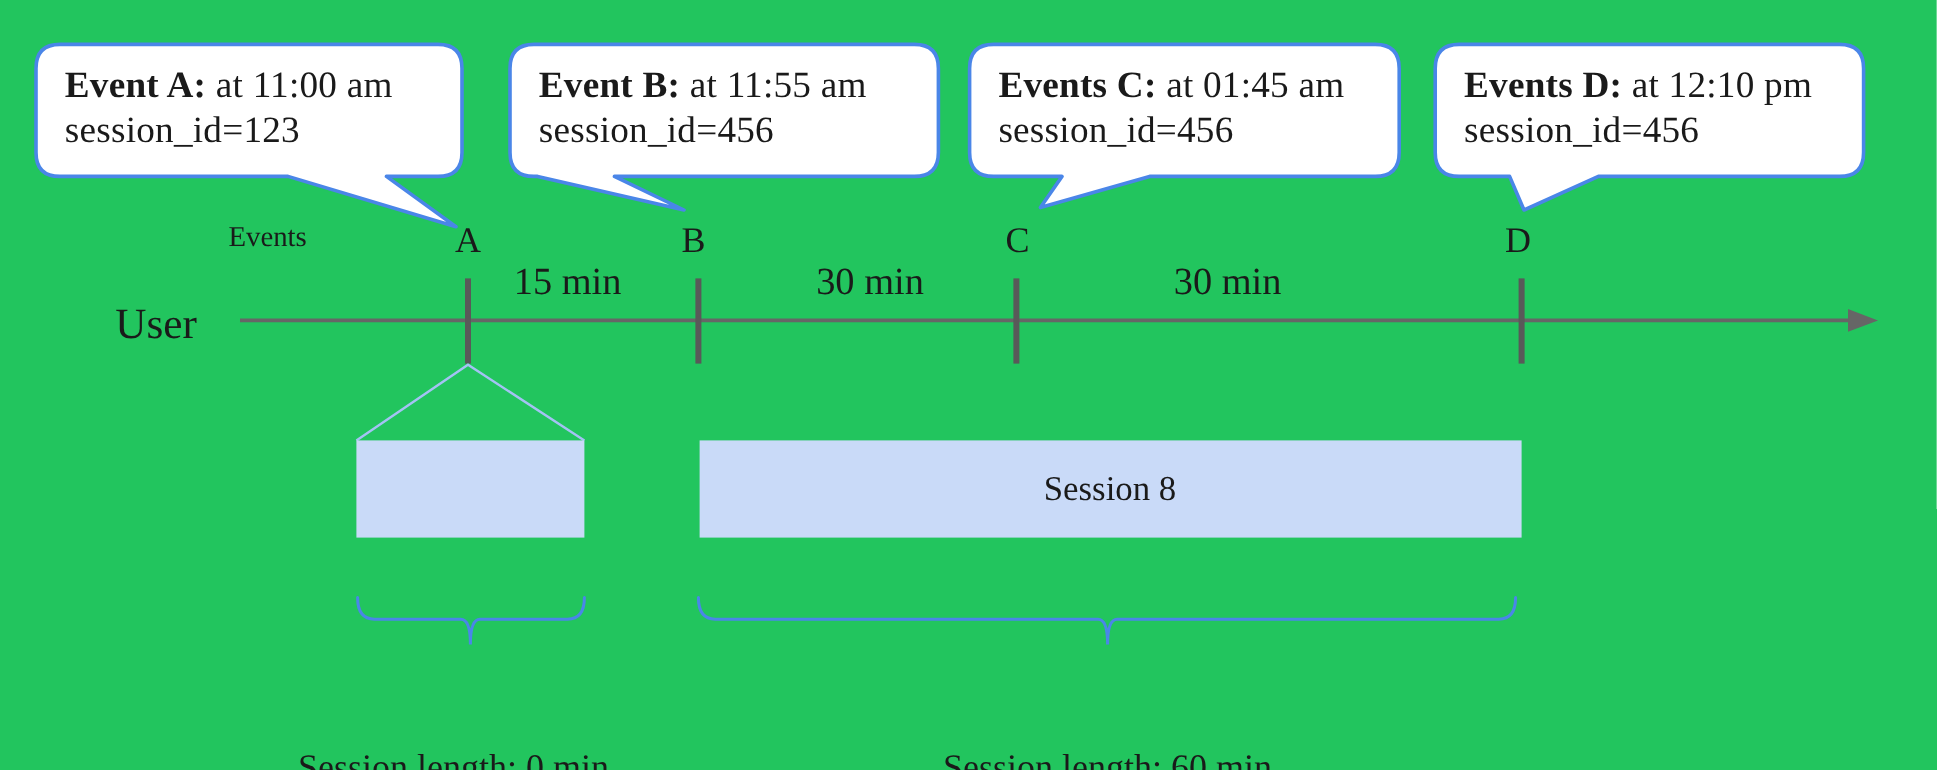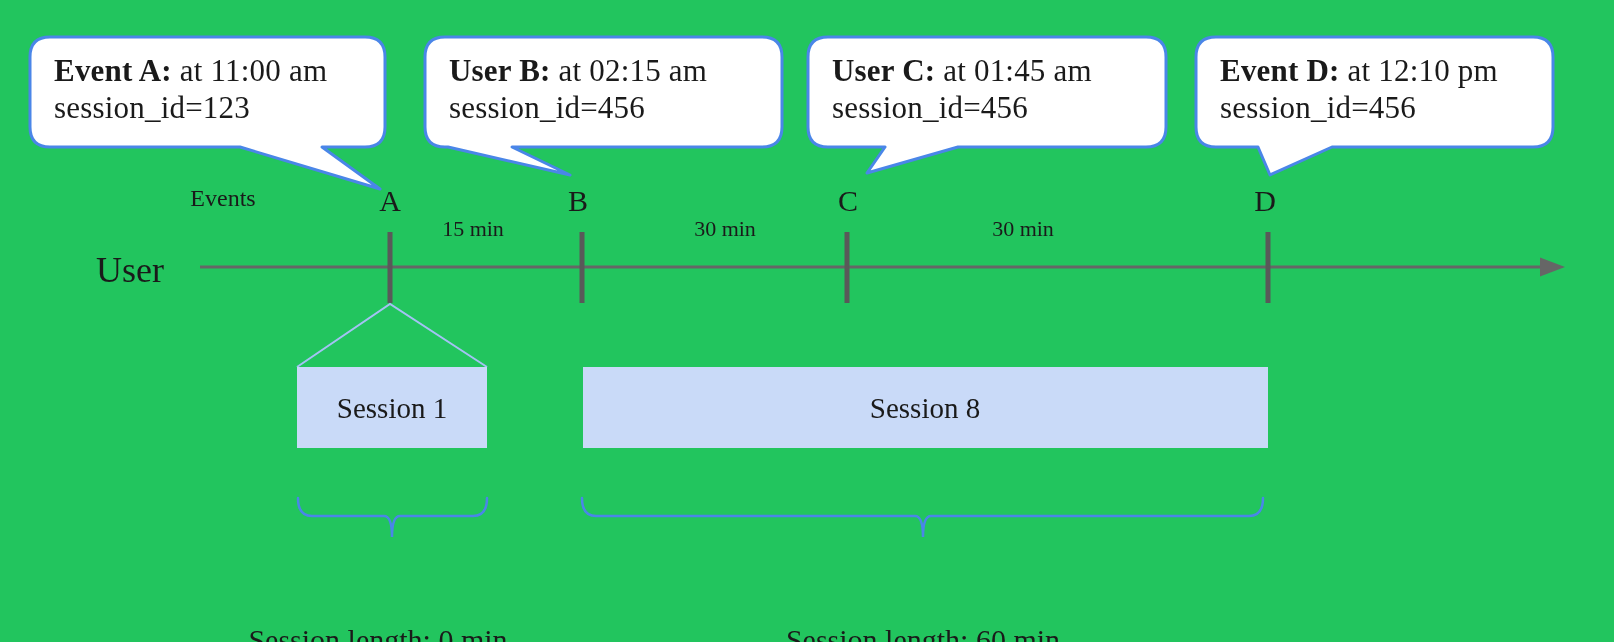--- a/index.html
+++ b/index.html
@@ -14,21 +14,21 @@
   .arrowhead { fill:var(--c-timeline,#666666); }
   .session-box { fill:var(--c-session-fill,#c9daf8); }
   .funnel { stroke:var(--c-funnel,#a4c2f4); stroke-width:2; fill:none; }
   .brace { stroke:var(--c-brace,#4a86e8); stroke-width:2.5; fill:none; stroke-linecap:round; }
 
   .txt { position:absolute; white-space:nowrap; }
   .center { transform:translateX(-50%); text-align:center; }
   .bubble-text { position:absolute; font-size:31px; line-height:37px; letter-spacing:0.2px; }
   .bubble-text b { font-weight:bold; }
   .letter { font-size:30px; top:184px; }
-  .interval { font-size:22px; top:216px; color:#1a1a1a; }
+  .interval { font-size:32px; top:216px; color:#1a1a1a; }
   .events-label { font-size:24px; left:223px; top:185px; }
   .user-label { font-size:36px; left:130px; top:249px; }
   .session-label { font-size:29px; top:392px; }
   .length-label { font-size:30px; top:575px;margin-top:48px; }
 </style>
 </head>
 <body>
 
 <div class="stage">
 
@@ -54,43 +54,42 @@
 
     <path class="brace" d="M298,498 Q298,516 312,516 L384,516 Q392,516 392,537 Q392,516 400,516 L473,516 Q487,516 487,498"></path>
     <path class="brace" d="M582,498 Q582,516 596,516 L915,516 Q923,516 923,537 Q923,516 931,516 L1249,516 Q1263,516 1263,498"></path>
   </svg>
 
   <div class="bubble-text" style="left:54px;  top:52px; width:310px;">
     <div><b>Event A:</b> <span>at 11:00 am</span></div>
     <div>session_id=123</div>
   </div>
   <div class="bubble-text" style="left:449px; top:52px; width:312px;">
-    <div><b>User B:</b> <span>at 02:15 am</span></div>
+    <div><b>Event B:</b> <span>at 11:55 am</span></div>
     <div>session_id=456</div>
   </div>
   <div class="bubble-text" style="left:832px; top:52px; width:313px;">
-    <div><b>User C:</b> <span>at 01:45 am</span></div>
+    <div><b>Events C:</b> <span>at 01:45 am</span></div>
     <div>session_id=456</div>
   </div>
   <div class="bubble-text" style="left:1220px; top:52px; width:312px;">
-    <div><b>Event D:</b> <span>at 12:10 pm</span></div>
+    <div><b>Events D:</b> <span>at 12:10 pm</span></div>
     <div>session_id=456</div>
   </div>
 
   <div class="txt center events-label">Events</div>
   <div class="txt center user-label">User</div>
 
   <div class="txt center letter" style="left:390px;">A</div>
   <div class="txt center letter" style="left:578px;">B</div>
   <div class="txt center letter" style="left:848px;">C</div>
   <div class="txt center letter" style="left:1265px;">D</div>
 
   <div class="txt center interval" style="left:473px;">15 min</div>
   <div class="txt center interval" style="left:725px;">30 min</div>
   <div class="txt center interval" style="left:1023px;">30 min</div>
 
-  <div class="txt center session-label" style="left:392px;">Session 1</div>
   <div class="txt center session-label" style="left:925px;">Session 8</div>
 
   <div class="txt center length-label" style="left:378px;">Session length: 0 min</div>
   <div class="txt center length-label" style="left:923px;text-align:center;">Session length: 60 min</div>
 
 </div>
 
 </body></html>

